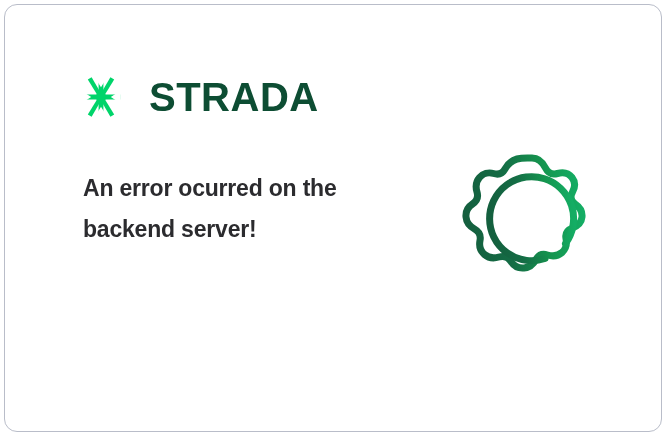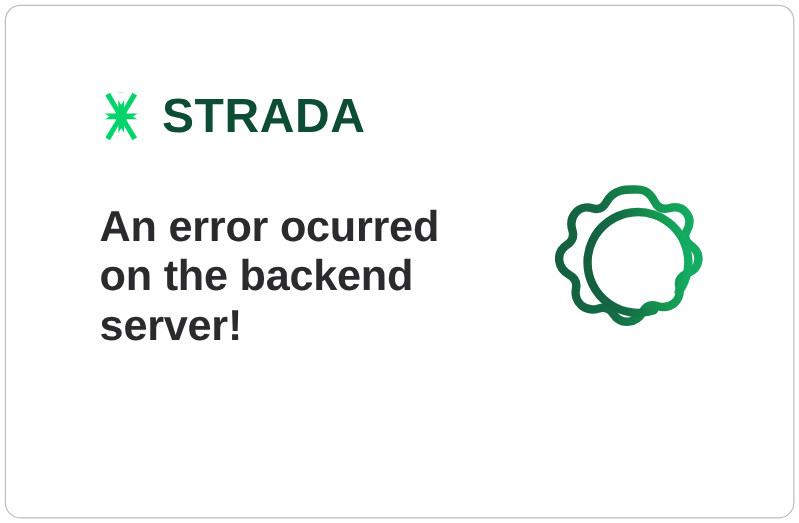--- a/index.html
+++ b/index.html
@@ -33,21 +33,21 @@
     border-radius: 13px;
   }
 
   
   .brand {
     position: absolute;
     left: 74px;
     top: 66px;
     display: flex;
     align-items: center;
-    gap: 12px;
+    gap: 26px;
     height: 52px;
   }
 
   .brand-mark {
     width: 44px;
     height: 44px;
     display: block;
     flex: 0 0 auto;
   }
 
@@ -61,21 +61,21 @@
     white-space: nowrap;
   }
 
   
   .error-message {
     position: absolute;
     left: 78px;
     top: 163px;
     width: 300px;
     font-family: "Liberation Sans", sans-serif;
-    font-size: 36px;
+    font-size: 23px;
     font-weight: bold;
     line-height: 41px;
     letter-spacing: -0.2px;
     color: #2b2b2e;
     margin: 0;
   }
 
   
   .gear-illustration {
     position: absolute;

